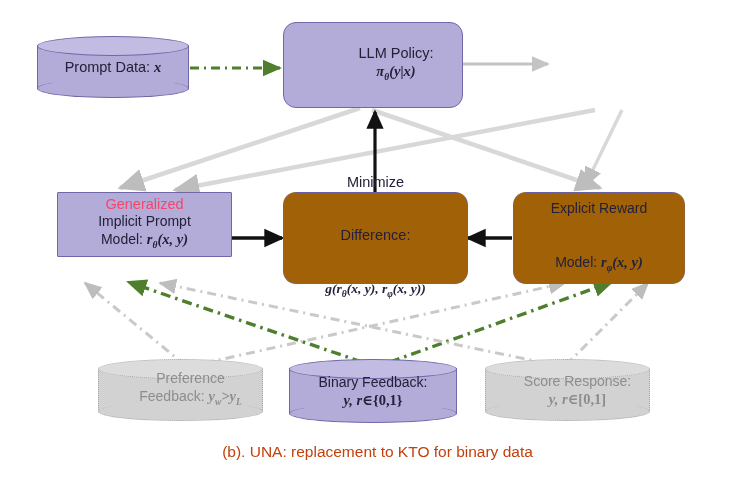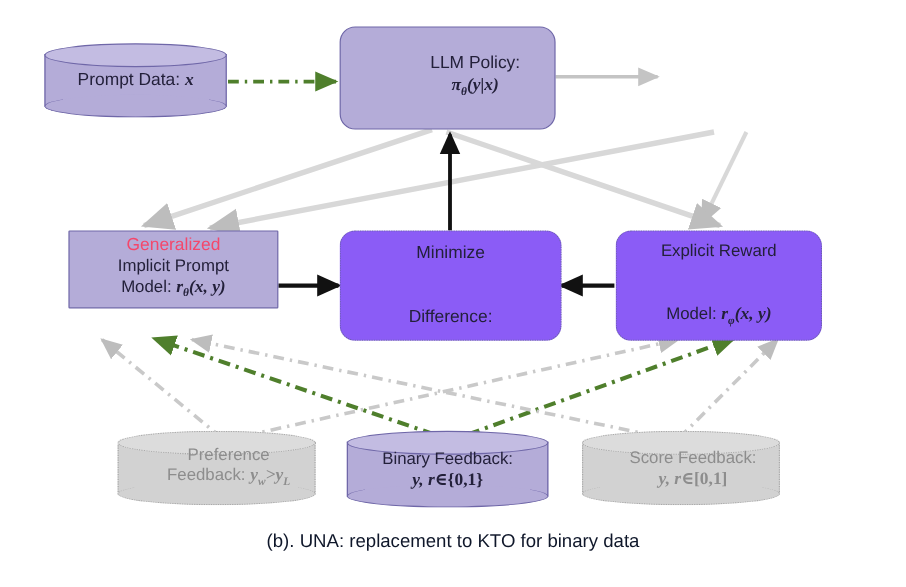--- a/index.html
+++ b/index.html
@@ -8,21 +8,21 @@
   #stage{position:relative;width:755px;height:489px;background:#ffffff;}
 
   svg#wires{position:absolute;left:0;top:0;width:755px;height:489px;pointer-events:none;}
 
   .node{position:absolute;box-sizing:border-box;display:flex;flex-direction:column;
         align-items:center;justify-content:center;text-align:center;z-index:5;}
 
   
   .rbox{border-radius:13px;}
   .sbox{border-radius:1px;}
-  .purple{background:#8b5cf6;border:1.5px dotted #6a62a6;color:#23203a;gap:36px;}
+  .purple{background:#a16207;border:1.5px dotted #6a62a6;color:#23203a;gap:36px;}
   .purple-solid{background:#b4acd8;border:1.5px solid #6f67a8;color:#23203a;}
   .grey{background:#d2d2d2;border:1.5px dotted #a8a8a8;color:#8d8d8d;}
 
   .l1{font-size:14.5px;line-height:17px;}
   .l2{font-size:14px;line-height:17px;}
   .math{font-family:"Liberation Serif","DejaVu Serif",serif;font-style:italic;
         font-weight:bold;font-size:14.5px;line-height:18px;}
   .mathlight{font-family:"Liberation Serif","DejaVu Serif",serif;font-style:italic;
         font-weight:bold;font-size:13.5px;line-height:17px;}
   .redtxt{color:#f4476b;font-size:14.5px;line-height:17px;}
@@ -42,21 +42,21 @@
   .cyl.cp .top{background:#c3bce2;border:1.5px solid #6f67a8;}
   .cyl.cp .bot{background:#b4acd8;border:1.5px solid #6f67a8;border-top:none;}
   .cyl.cp .lbl{color:#23203a;}
 
   .cyl.cg .body{background:#d2d2d2;border-left:1.5px dotted #a9a9a9;border-right:1.5px dotted #a9a9a9;}
   .cyl.cg .top{background:#dcdcdc;border:1.5px dotted #a9a9a9;}
   .cyl.cg .bot{background:#d2d2d2;border:1.5px dotted #a9a9a9;border-top:none;}
   .cyl.cg .lbl{color:#8d8d8d;padding-left:20px;}
 
   .caption{position:absolute;left:0;right:0;top:443px;text-align:center;
-           font-size:15.5px;color:#0f172a;z-index:6;}
+           font-size:15.5px;color:#c2410c;z-index:6;}
 </style>
 </head>
 <body>
 
 <div id="stage">
 
   <svg id="wires" viewBox="0 0 755 489" xmlns="http://www.w3.org/2000/svg">
     <defs>
       <marker id="aGreen" markerWidth="7" markerHeight="7" refX="5.4" refY="3" orient="auto" markerUnits="strokeWidth">
         <path d="M0,0.4 L6,3 L0,5.6 z" fill="#4f7f2c"></path>
@@ -156,20 +156,21 @@
     <div class="l2">Implicit Prompt</div>
     <div class="l2">
       <span>Model:</span>
       <span class="math"><span>r</span><sub>θ</sub><span>(x, y)</span></span>
     </div>
   </div>
 
   <div class="node rbox purple" style="left:283px;top:192px;width:185px;height:92px;">
     <div class="l1">Minimize</div>
     <div class="l1">Difference:</div>
+    <div class="mathlight"><span>g(r</span><sub>θ</sub><span>(x, y), r</span><sub>φ</sub><span>(x, y))</span></div>
   </div>
 
   <div class="node rbox purple" style="left:513px;top:192px;width:172px;height:92px;">
     <div class="l2">Explicit Reward</div>
     <div class="l2">
       <span>Model:</span>
       <span class="math"><span>r</span><sub>φ</sub><span>(x, y)</span></span>
     </div>
   </div>
 
@@ -194,20 +195,20 @@
       <div class="l2">Binary Feedback:</div>
       <div class="math"><span>y, r</span><span class="up">∈</span><span class="up">{0,1}</span></div>
     </div>
   </div>
 
   <div class="cyl cg" style="left:485px;top:359px;width:165px;height:62px;">
     <div class="body"></div>
     <div class="bot"></div>
     <div class="top"></div>
     <div class="lbl">
-      <div class="l2">Score Feedback:</div>
+      <div class="l2">Score Response:</div>
       <div class="math"><span>y, r</span><span class="up">∈</span><span class="up">[0,1]</span></div>
     </div>
   </div>
 
   <div class="caption">(b). UNA: replacement to KTO for binary data</div>
 
 </div>
 
 </body></html>

